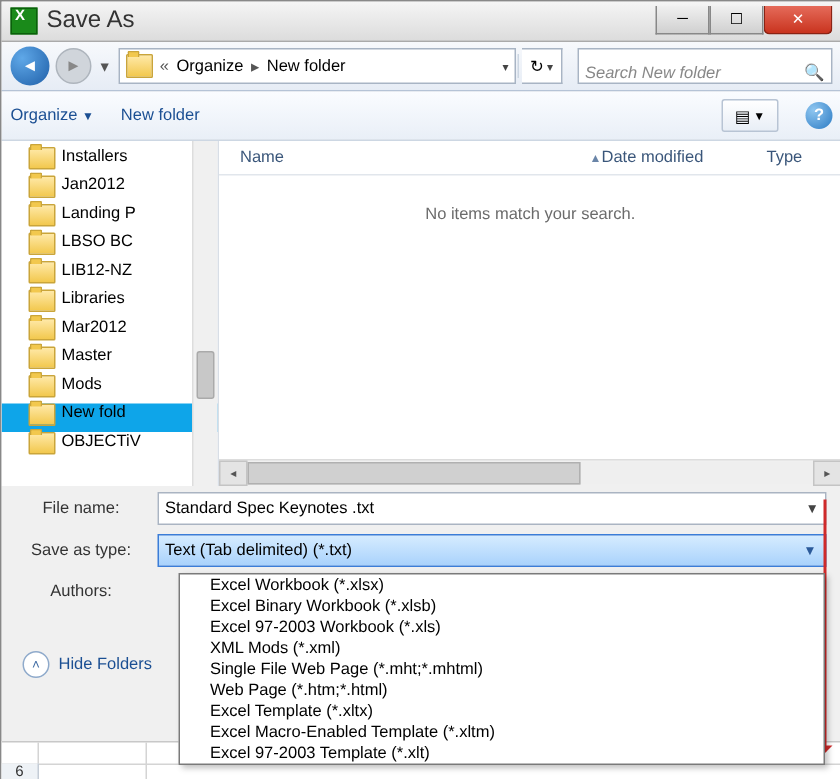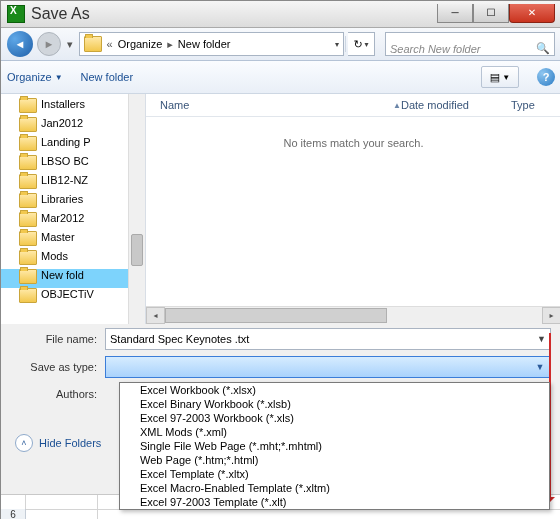--- a/index.html
+++ b/index.html
@@ -24,38 +24,38 @@
 .search{width:160px;height:22px;background:#fff;border:1px solid #a8b4c4;display:flex;align-items:flex-end;padding:0 4px;color:#888;font-style:italic;margin-left:6px}
 .search .mag{margin-left:auto;font-style:normal;color:#4a6fa5}
 .toolbar{height:32px;background:linear-gradient(#fafcff,#e9eff7);border-bottom:1px solid #cdd7e3;display:flex;align-items:center;padding:0 6px;gap:18px}
 .tool-link{color:#1b4f93;display:flex;align-items:center;gap:3px}
 .tool-spacer{flex:1}
 .view-btn{width:36px;height:20px;border:1px solid #b8c4d4;background:linear-gradient(#fff,#e8eef6);border-radius:2px;display:flex;align-items:center;justify-content:center}
 .help-ico{width:18px;height:18px;border-radius:50%;background:radial-gradient(circle at 30% 30%,#8fc6f0,#2b7bc4);color:#fff;display:flex;align-items:center;justify-content:center;font-weight:bold;font-size:11px}
 .body{display:flex;height:230px;background:#fff}
 .tree{width:144px;border-right:1px solid #d8dee6;overflow:hidden;position:relative;padding-top:4px}
 .tree-item{display:flex;align-items:flex-start;height:19px;padding-left:18px;gap:4px;white-space:nowrap}
-.tree-item.sel{background:#7dd3fc}
+.tree-item.sel{background:#0ea5e9}
 .folder-ico{width:16px;height:13px;background:linear-gradient(#ffe9a8,#f2c84e);border:1px solid #caa53a;border-radius:1px;position:relative;flex-shrink:0}
 .folder-ico::before{content:"";position:absolute;top:-3px;left:0;width:6px;height:3px;background:#f2c84e;border:1px solid #caa53a;border-bottom:none;border-radius:1px 1px 0 0}
 .tree-scroll{position:absolute;right:0;top:0;bottom:0;width:16px;background:#f0f0f0;border-left:1px solid #ddd}
 .tree-thumb{position:absolute;left:2px;right:2px;top:140px;height:30px;background:#c8c8c8;border:1px solid #aaa;border-radius:2px}
 .listpane{flex:1;display:flex;flex-direction:column;position:relative}
 .cols{height:22px;border-bottom:1px solid #e1e6ec;display:flex;align-items:center;padding-left:14px;color:#3a567a}
 .col-name{flex:1}
 .col-date{width:110px}
 .col-type{width:50px}
 .sort-arrow{font-size:8px;color:#6a85a8;margin:0 auto}
 .empty{flex:1;display:flex;align-items:flex-start;justify-content:center;color:#6b6b6b;padding-top:20px}
 .hscroll{height:17px;background:#f0f0f0;border-top:1px solid #ddd;display:flex;align-items:center}
 .hscroll .arrow{width:17px;height:15px;background:#e4e4e4;border:1px solid #c4c4c4;display:flex;align-items:center;justify-content:center;font-size:8px;color:#555}
 .hscroll .track{flex:1;height:15px;background:#efefef;position:relative}
 .hscroll .thumb{position:absolute;left:0;top:0;bottom:0;width:220px;background:#d0d0d0;border:1px solid #b0b0b0}
 .formrow{display:flex;align-items:center;padding:4px 10px;gap:8px;background:#f0f0f0}
-.formrow label{width:86px;text-align:right;color:#333}
+.formrow label{width:86px;text-align:center;color:#333}
 .textfield{flex:1;height:20px;background:#fff;border:1px solid #aab4c2;padding:0 4px;display:flex;align-items:center}
 .combo{flex:1;height:20px;border:1px solid #3b7dd8;background:linear-gradient(#d6ecff,#a9d2fc);display:flex;align-items:center;padding:0 4px;position:relative}
 .combo .arrow{position:absolute;right:2px;top:2px;bottom:2px;width:16px;display:flex;align-items:center;justify-content:center;font-size:9px;color:#2b5a9a}
 .combo-open{position:absolute;left:118px;right:11px;top:0;background:#fff;border:1px solid #7a7a7a;z-index:10;box-shadow:2px 2px 4px rgba(0,0,0,.25)}
 .combo-open .opt{padding:1px 20px;font-size:11px;white-space:nowrap}
 .bottom-area{position:relative;background:#f0f0f0}
 .hide-folders{display:flex;align-items:center;gap:6px;padding:8px 14px;color:#1b4f93}
 .hide-ico{width:16px;height:16px;border:1px solid #8faacb;border-radius:50%;display:flex;align-items:center;justify-content:center;font-size:9px;color:#406ca4;background:#fff}
 .sheet-bg{position:absolute;left:0;right:0;bottom:0;height:46px;background:#fff;border-top:1px solid #c8c8c8}
 .sheet-bg .gridline{position:absolute;left:0;right:0;border-top:1px solid #d4d4d4}
@@ -183,20 +183,21 @@
 <div class="formrow">
   <label>File name:</label>
   <div class="textfield">
     <span>Standard Spec Keynotes .txt</span>
     <span class="dd">▼</span>
   </div>
 </div>
 <div class="formrow" style="padding-top:2px">
   <label>Save as type:</label>
   <div class="combo">
+    <span>Text (Tab delimited) (*.txt)</span>
     <span class="arrow">▼</span>
   </div>
 </div>
 
 <div class="bottom-area" style="height:159px">
   <div class="sheet-bg">
     <div class="gridline" style="top:14px"></div>
 
     <div class="vline" style="left:24px"></div>
     <div class="vline" style="left:96px"></div>

